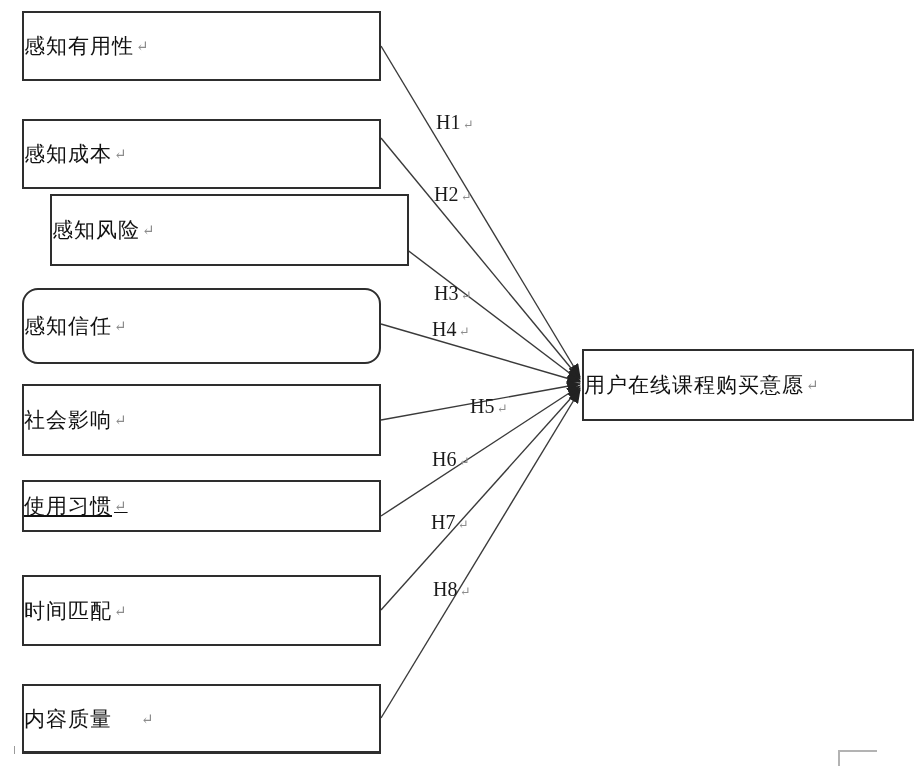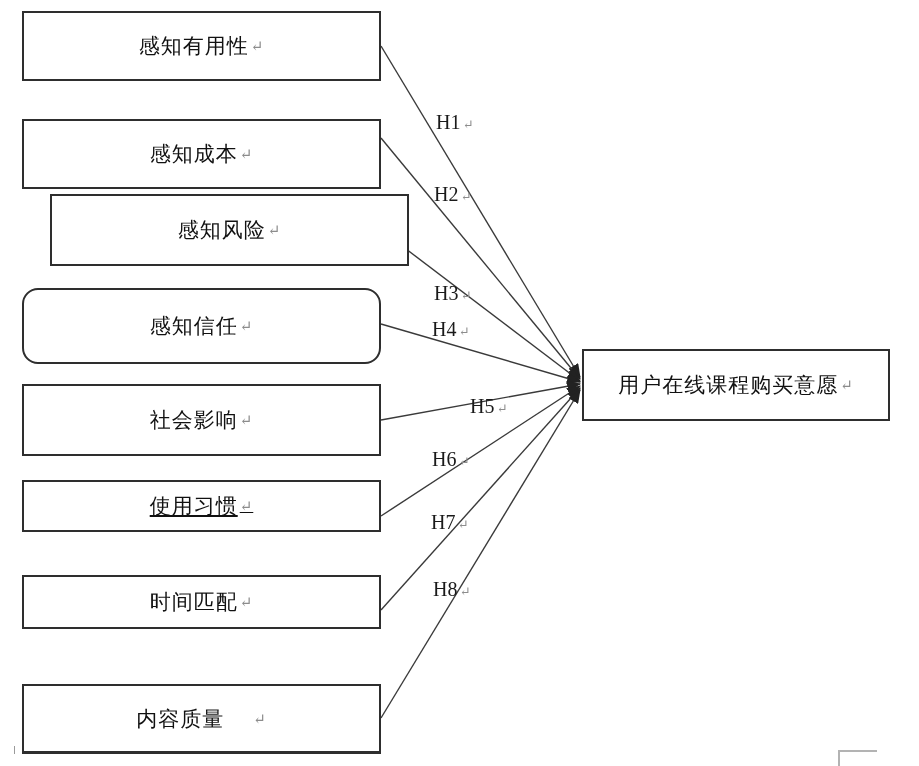--- a/index.html
+++ b/index.html
@@ -22,36 +22,36 @@
     width: 919px; height: 766px;
     pointer-events: none;
   }
   .box {
     position: absolute;
     border: 2px solid #2e2e2e;
     background: #ffffff;
     box-sizing: border-box;
     display: flex;
     align-items: center;
-    justify-content: center;
+    justify-content: flex-start;
     font-size: 21px;
     letter-spacing: 1px;
     white-space: nowrap;
   }
   .lbox { left: 22px; width: 359px; height: 70px; }
   .b1 { top: 11px;  }
   .b2 { top: 119px; }
   .b3 { top: 194px; height: 72px; margin-left: 28px; }
   .b4 { top: 288px; height: 76px; border-radius: 16px; }
   .b5 { top: 384px; height: 72px; }
   .b6 { top: 480px; height: 52px; text-decoration: underline; }
-  .b7 { top: 575px; height: 54px; }
+  .b7 { top: 575px; height: 71px; }
   .b8 { top: 684px; border-bottom-width: 3px; gap: 27px; }
   .rbox {
-    left: 582px; top: 349px; width: 308px; height: 72px;
+    left: 582px; top: 349px; width: 332px; height: 72px;
   }
   .mark {
     color: #8c8c8c;
     font-size: 15px;
     margin-left: 2px;
     align-self: center;
   }
   .hlab {
     position: absolute;
     font-size: 20px;

